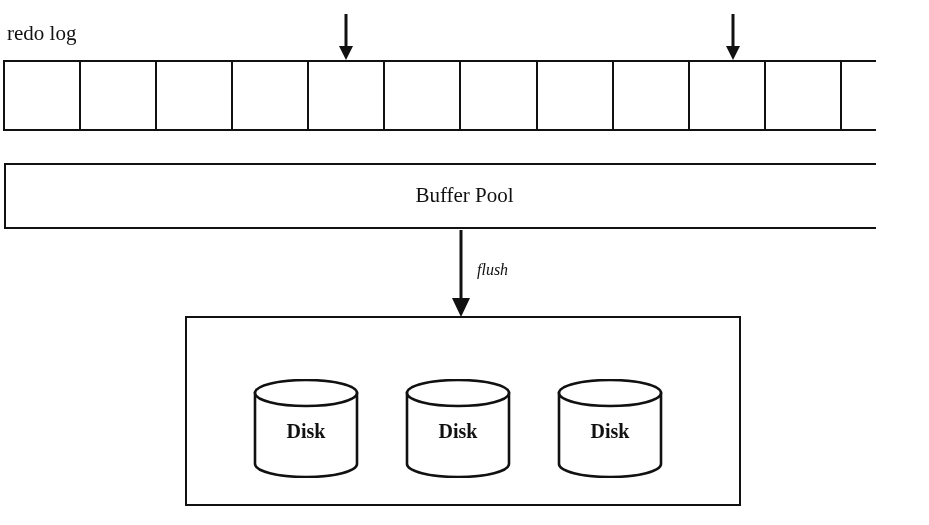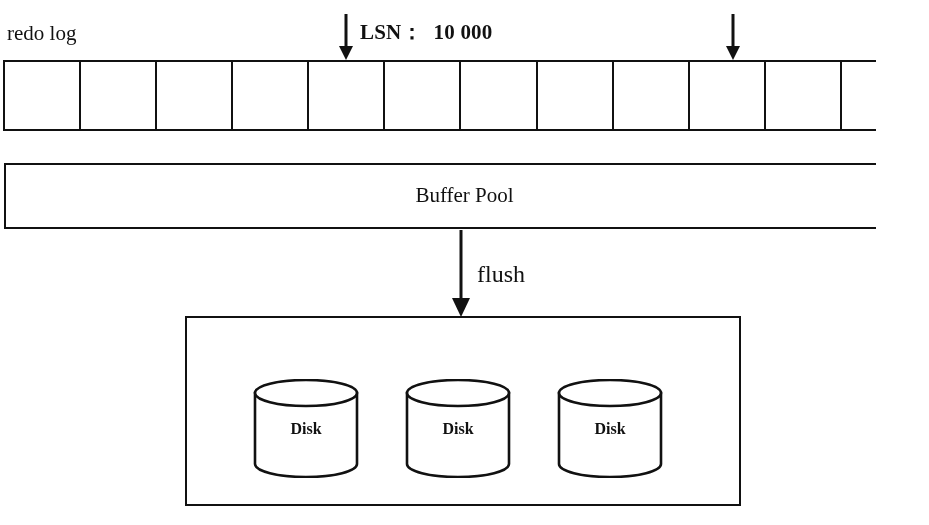--- a/index.html
+++ b/index.html
@@ -46,31 +46,32 @@
     left: 0;
     top: 185px;
     width: 929px;
     text-align: center;
     font-size: 21px;
     white-space: normal;
   }
   .label-flush {
     left: 477px;
     top: 262px;
-    font-size: 24px;
+    font-size: 16px;
+    font-style: italic;
   }
   .label-checkpoint {
     left: 205px;
     top: 337px;
     font-size: 21px;
     font-weight: 600;
     letter-spacing: 0.2px;
   }
   .label-disk {
-    font-size: 16px;
+    font-size: 20px;
     font-weight: 600;
     text-align: center;
     white-space: normal;
   }
 
   
   .logbox {
     position: absolute;
     left: 3px;
     top: 60px;
@@ -143,21 +144,20 @@
     background: #555555;
   }
 </style>
 </head>
 <body>
 
 <div id="canvas">
 
   <div class="txt label-redolog">redo log</div>
 
-  <div class="txt label-lsn label-lsn-1">LSN：  10 000</div>
 
 
   <div class="logbox">
     <div class="logcell"></div>
     <div class="logcell"></div>
     <div class="logcell"></div>
     <div class="logcell"></div>
     <div class="logcell"></div>
     <div class="logcell"></div>
     <div class="logcell"></div>

